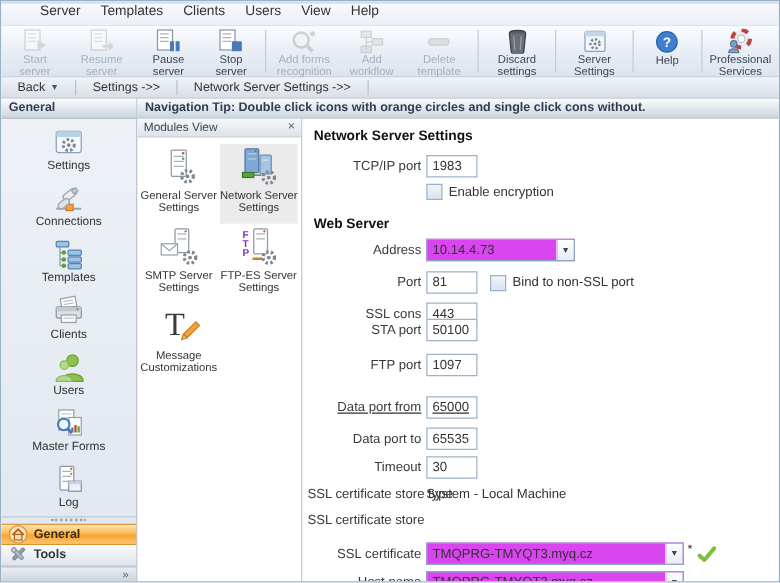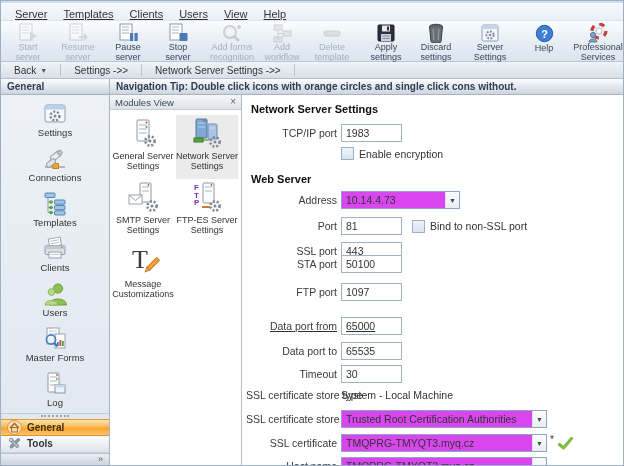--- a/index.html
+++ b/index.html
@@ -1,18 +1,18 @@
 <!DOCTYPE html>
 <html><head>
 <meta charset="utf-8">
 <style>
   html,body{margin:0;padding:0;background:#cfd8e2;font-family:"Liberation Sans",sans-serif;}
   .window{width:624px;height:466px;box-sizing:border-box;border:1px solid #9ab0c6;background:#fff;overflow:hidden;display:flex;flex-direction:column;}
   
-  .menubar{height:17px;flex:0 0 17px;background:linear-gradient(#f7fafd,#e9eff6);border-top:2px solid #cfdff0;border-bottom:1px solid #dde5ee;display:flex;align-items:flex-end;padding-left:6px;font-size:11px;color:#333;text-decoration:underline;}
+  .menubar{height:17px;flex:0 0 17px;background:linear-gradient(#f7fafd,#e9eff6);border-top:2px solid #cfdff0;border-bottom:1px solid #dde5ee;display:flex;align-items:flex-start;padding-left:23px;font-size:11px;color:#333;}
   .menu-item{padding:0 8px;cursor:default;}
   
   .toolbar{height:40px;flex:0 0 40px;background:linear-gradient(#fbfcfe,#e7edf5 55%,#dce4ee);border-bottom:1px solid #bac5d3;display:flex;align-items:stretch;padding:0 2px;}
   .tbtn{display:flex;flex-direction:column;align-items:center;padding:2px 4px 0;font-size:9px;line-height:1.1;color:#3c4654;text-align:center;justify-content:flex-start;min-width:42px;}
   .tbtn .ticon{height:21px;display:flex;align-items:center;}
   .tbtn.disabled{color:#a7b0bb;}
   .tbtn.disabled svg{opacity:.45;filter:grayscale(1);}
   .tbtn .tlabel{max-width:62px;}
   .tsep{width:1px;background:#c3cdd9;margin:3px 2px;}
   
@@ -45,21 +45,21 @@
   .mod-item.selected{background:#ebebeb;}
   .mod-item .micon{height:36px;display:flex;align-items:center;}
   
   .form{flex:1;background:#fff;position:relative;overflow:hidden;font-size:10.5px;color:#333;}
   .sec-title{position:absolute;left:9px;font-size:11px;font-weight:bold;color:#101010;white-space:nowrap;}
   .frow{position:absolute;left:4px;display:flex;align-items:center;white-space:nowrap;}
   .flabel{width:91px;text-align:right;margin-right:4px;color:#3a3a3a;flex:0 0 91px;}
   .tinput{height:18px;border:1px solid #9fb2c8;background:#fff;box-sizing:border-box;display:flex;align-items:center;padding:0 4px;}
   .combo{height:18px;border:1px solid #8ea6c2;background:#d946ef;box-sizing:border-box;display:flex;align-items:center;justify-content:space-between;padding-left:4px;}
   .combo .arr{width:13px;align-self:stretch;display:flex;align-items:center;justify-content:center;font-size:7px;color:#3c4654;border-left:1px solid #dbe3ec;background:linear-gradient(#fdfdfe,#e8edf3);}
-  .w61{width:61px;} .w119{width:119px;} .w206{width:206px;}
+  .w61{width:41px;} .w119{width:119px;} .w206{width:206px;}
   .checkbox{width:11px;height:11px;border:1px solid #9ab0c8;background:linear-gradient(#eff4f9,#d9e3ee);display:inline-block;flex:0 0 11px;}
   .cblabel{margin-left:5px;}
   .suffix{margin-left:3px;font-size:10px;color:#333;align-self:flex-start;}
   .vicon{margin-left:4px;display:flex;align-items:center;}
 </style>
 </head>
 <body>
 
 <div class="window">
 
@@ -146,33 +146,20 @@
     </div>
     <div class="tbtn disabled">
       <span class="ticon">
         <svg width="24" height="20" viewBox="0 0 24 20">
             <rect x="4" y="8" width="16" height="5" rx="2" fill="#c2c8cf" stroke="#9aa4ae"></rect>
           </svg>
       </span>
         <span class="tlabel">Delete template</span>
     </div>
     <div class="tsep"></div>
-    <div class="tbtn">
-      <span class="ticon">
-        <svg width="20" height="20" viewBox="0 0 20 20">
-            <rect x="2" y="2" width="16" height="16" rx="1" fill="#2e2e3c" stroke="#1d1d28"></rect>
-            <rect x="6" y="2.5" width="8" height="6" fill="#e8e8ee"></rect>
-            <rect x="11" y="3.5" width="2" height="4" fill="#2e2e3c"></rect>
-            <rect x="5" y="11" width="10" height="7" fill="#cfcfda"></rect>
-            <line x1="6.5" y1="13" x2="13.5" y2="13" stroke="#8e8e9e"></line>
-            <line x1="6.5" y1="15.5" x2="13.5" y2="15.5" stroke="#8e8e9e"></line>
-          </svg>
-      </span>
-        <span class="tlabel">Apply settings</span>
-    </div>
     <div class="tbtn">
       <span class="ticon">
         <svg width="18" height="20" viewBox="0 0 18 20">
             <ellipse cx="9" cy="3.5" rx="6.5" ry="2.2" fill="#5b5f66" stroke="#3c4046"></ellipse>
             <path d="M2.5 4 L4 18.5 a5 1.8 0 0 0 10 0 L15.5 4" fill="#6a6f77" stroke="#3c4046"></path>
             <line x1="6" y1="6" x2="6.8" y2="17" stroke="#9aa0a8"></line>
             <line x1="12" y1="6" x2="11.2" y2="17" stroke="#9aa0a8"></line>
           </svg>
       </span>
         <span class="tlabel">Discard settings</span>
@@ -486,21 +473,21 @@
           </div>
 
           <div class="frow" style="top:122px;">
             <span class="flabel">Port</span>
             <span class="tinput w61">81</span>
             <span class="checkbox" style="margin-left:10px;"></span>
             <span class="cblabel">Bind to non-SSL port</span>
           </div>
 
           <div class="frow" style="top:147px;">
-            <span class="flabel">SSL port</span>
+            <span class="flabel">SSL cons</span>
             <span class="tinput w61">443</span>
           </div>
 
           <div class="frow" style="top:160px;">
             <span class="flabel">STA port</span>
             <span class="tinput w61">50100</span>
           </div>
 
           <div class="frow" style="top:188px;">
             <span class="flabel">FTP port</span>
@@ -522,24 +509,20 @@
             <span class="tinput w61">30</span>
           </div>
 
           <div class="frow" style="top:294px;">
             <span class="flabel">SSL certificate store type</span>
             <span>System - Local Machine</span>
           </div>
 
           <div class="frow" style="top:315px;">
             <span class="flabel">SSL certificate store</span>
-            <span class="combo w206">
-              <span>Trusted Root Certification Authorities</span>
-              <span class="arr">▼</span>
-            </span>
           </div>
 
           <div class="frow" style="top:339px;">
             <span class="flabel">SSL certificate</span>
             <span class="combo w206">
               <span>TMQPRG-TMYQT3.myq.cz</span>
               <span class="arr">▼</span>
             </span>
             <span class="suffix">*</span>
             <span class="vicon">

